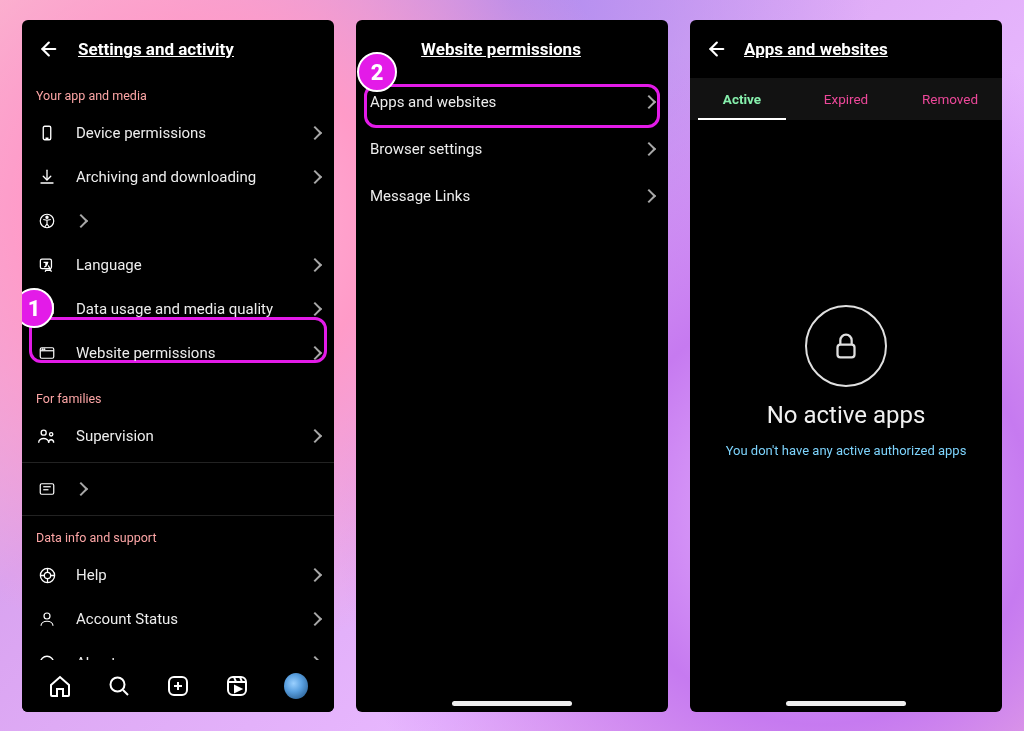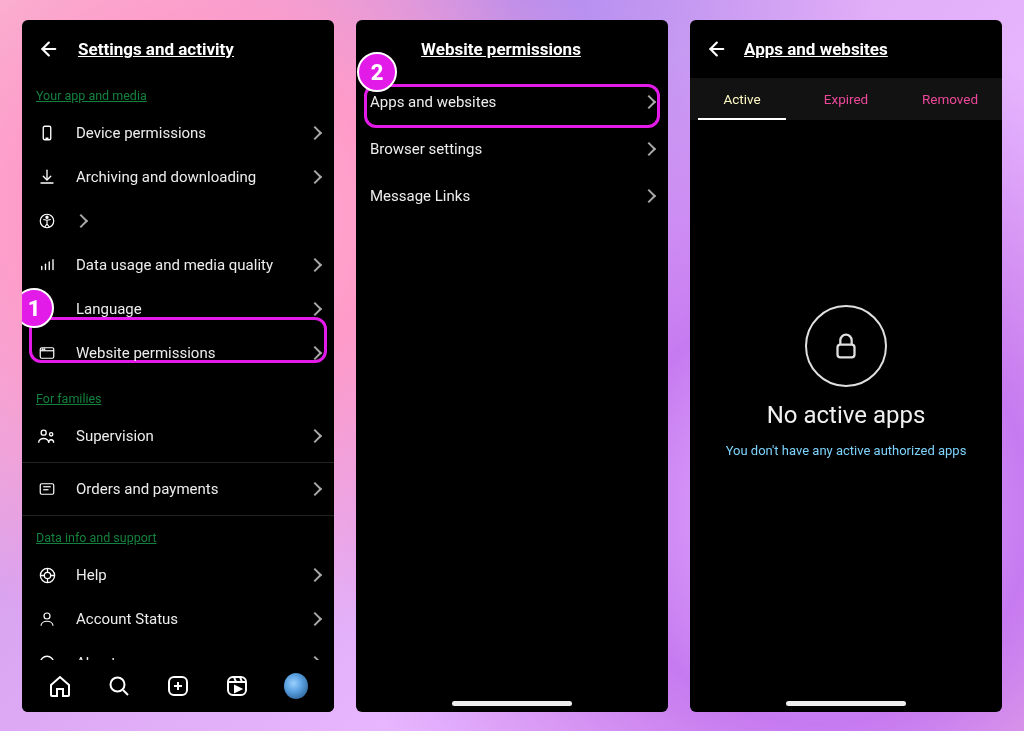--- a/index.html
+++ b/index.html
@@ -9,37 +9,37 @@
                   radial-gradient(circle at 50% 0%,#b08cf0 0%,transparent 40%),
                   linear-gradient(135deg,#f7c4d5,#d9a3f0,#e8b8ff,#ffc4d9);
        position:relative;}
   .phones{display:flex;justify-content:center;gap:22px;padding:20px 22px;}
   .phone{width:312px;height:692px;background:#000;border-radius:6px;position:relative;color:#fff;overflow:hidden;display:flex;flex-direction:column;}
   .phone-header{display:flex;align-items:center;height:58px;padding:0 14px;position:relative;text-decoration:underline;}
   .back-arrow{width:22px;height:22px;display:flex;align-items:center;justify-content:center;}
   .phone-title{font-size:17px;font-weight:700;margin-left:20px;}
   .phone-title.center{flex:1;text-align:center;margin-left:-22px;}
   .phone-title.left{margin-left:18px;}
-  .section-label{font-size:12.5px;color:#15803d;padding:10px 14px 8px;text-decoration:underline;}
+  .section-label{font-size:12.5px;color:#fca5a5;padding:10px 14px 8px;}
   .row{display:flex;align-items:center;height:44px;padding:0 14px;color:#fff;position:relative;}
   .row.tall{height:47px;}
   .row-icon{width:22px;height:22px;display:flex;align-items:center;justify-content:center;margin-right:18px;}
   .row-label{flex:1;font-size:15px;color:#ededed;}
   .chevron{width:10px;height:10px;border-right:2px solid #a8a8a8;border-bottom:2px solid #a8a8a8;transform:rotate(-45deg);}
   .thin-divider{height:1px;background:#222;margin:4px 0 4px;}
   .highlight{border:3px solid #e31be8;border-radius:12px;position:absolute;pointer-events:none;}
   .badge{position:absolute;width:40px;height:40px;border-radius:50%;background:#e31be8;color:#fff;display:flex;align-items:center;justify-content:center;font-size:22px;font-weight:800;z-index:5;border:2px solid #fff;}
   
   .bottom-nav{position:absolute;bottom:0;left:0;right:0;height:52px;display:flex;justify-content:space-around;align-items:center;padding:0 8px;background:#000;}
   .nav-icon{width:24px;height:24px;display:flex;align-items:center;justify-content:center;}
   .avatar-circle{width:26px;height:26px;border-radius:50%;background:radial-gradient(circle at 40% 40%,#9ad0ff 0%,#5aa0e0 40%,#1a4a7a 100%);}
   
   .tabs{display:flex;height:42px;background:#121212;}
   .tab{flex:1;display:flex;align-items:center;justify-content:center;font-size:13.5px;color:#ec4899;position:relative;}
-  .tab.active{color:#fef9c3;font-weight:400;}
+  .tab.active{color:#86efac;font-weight:700;}
   .tab.active::after{content:"";position:absolute;bottom:0;left:8%;width:84%;height:2px;background:#fff;}
   .empty-state{flex:1;display:flex;flex-direction:column;align-items:center;justify-content:center;text-align:center;gap:14px;padding-bottom:70px;border-radius:27px;}
   .lock-circle{width:82px;height:82px;border-radius:50%;border:2px solid #e0e0e0;display:flex;align-items:center;justify-content:center;}
   .empty-title{font-size:24px;color:#f0f0f0;font-weight:400;}
   .empty-sub{font-size:13px;color:#7dd3fc;}
   .home-indicator{position:absolute;bottom:6px;left:50%;transform:translateX(-50%);width:120px;height:5px;background:#eee;border-radius:3px;}
 </style>
 </head>
 <body>
 
@@ -87,43 +87,43 @@
         <svg width="18" height="18" viewBox="0 0 24 24" fill="none" stroke="#fff" stroke-width="1.6">
             <circle cx="12" cy="12" r="9"></circle>
             <circle cx="12" cy="7" r="1.5" fill="#fff"></circle>
             <path d="M7 10l5 1 5-1M12 11v5m-3 4l3-4 3 4"></path>
           </svg>
       </div>
       <div class="chevron"></div>
     </div>
     <div class="row">
       <div class="row-icon">
+        <svg width="19" height="19" viewBox="0 0 24 24" fill="none" stroke="#fff" stroke-width="1.6">
+            <rect x="3" y="4" width="14" height="12" rx="2"></rect>
+            <path d="M7 8h6M10 8v6M8 14c2-1 4-3 4-6"></path>
+            <path d="M13 12l4 8m-1-2h-6l-1 2"></path>
+          </svg>
+      </div>
+      <div class="row-label">Language</div>
+      <div class="chevron"></div>
+    </div>
+    <div class="row">
+      <div class="row-icon">
         <svg width="18" height="18" viewBox="0 0 24 24" fill="none" stroke="#fff" stroke-width="1.8" stroke-linecap="round">
             <line x1="5" y1="18" x2="5" y2="14"></line>
             <line x1="10" y1="18" x2="10" y2="11"></line>
             <line x1="15" y1="18" x2="15" y2="8"></line>
             <line x1="20" y1="18" x2="20" y2="5"></line>
           </svg>
       </div>
       <div class="row-label">Data usage and media quality</div>
       <div class="chevron"></div>
     </div>
     <div class="row">
       <div class="row-icon">
-        <svg width="19" height="19" viewBox="0 0 24 24" fill="none" stroke="#fff" stroke-width="1.6">
-            <rect x="3" y="4" width="14" height="12" rx="2"></rect>
-            <path d="M7 8h6M10 8v6M8 14c2-1 4-3 4-6"></path>
-            <path d="M13 12l4 8m-1-2h-6l-1 2"></path>
-          </svg>
-      </div>
-      <div class="row-label">Language</div>
-      <div class="chevron"></div>
-    </div>
-    <div class="row">
-      <div class="row-icon">
         <svg width="18" height="18" viewBox="0 0 24 24" fill="none" stroke="#fff" stroke-width="1.6">
             <rect x="3" y="5" width="18" height="14" rx="2"></rect>
             <line x1="3" y1="9" x2="21" y2="9"></line>
             <circle cx="6" cy="7" r="0.6" fill="#fff"></circle>
             <circle cx="8.5" cy="7" r="0.6" fill="#fff"></circle>
           </svg>
       </div>
       <div class="row-label">Website permissions</div>
       <div class="chevron"></div>
     </div>
@@ -144,21 +144,20 @@
 
     <div class="thin-divider"></div>
     <div class="row">
       <div class="row-icon">
         <svg width="18" height="18" viewBox="0 0 24 24" fill="none" stroke="#fff" stroke-width="1.6">
             <rect x="3" y="5" width="18" height="14" rx="2"></rect>
             <line x1="7" y1="9" x2="17" y2="9"></line>
             <line x1="7" y1="13" x2="14" y2="13"></line>
           </svg>
       </div>
-      <div class="row-label">Orders and payments</div>
       <div class="chevron"></div>
     </div>
 
     <div class="thin-divider"></div>
     <div class="section-label">Data info and support</div>
     <div class="row">
       <div class="row-icon">
         <svg width="19" height="19" viewBox="0 0 24 24" fill="none" stroke="#fff" stroke-width="1.6">
             <circle cx="12" cy="12" r="9"></circle>
             <circle cx="12" cy="12" r="4"></circle>

